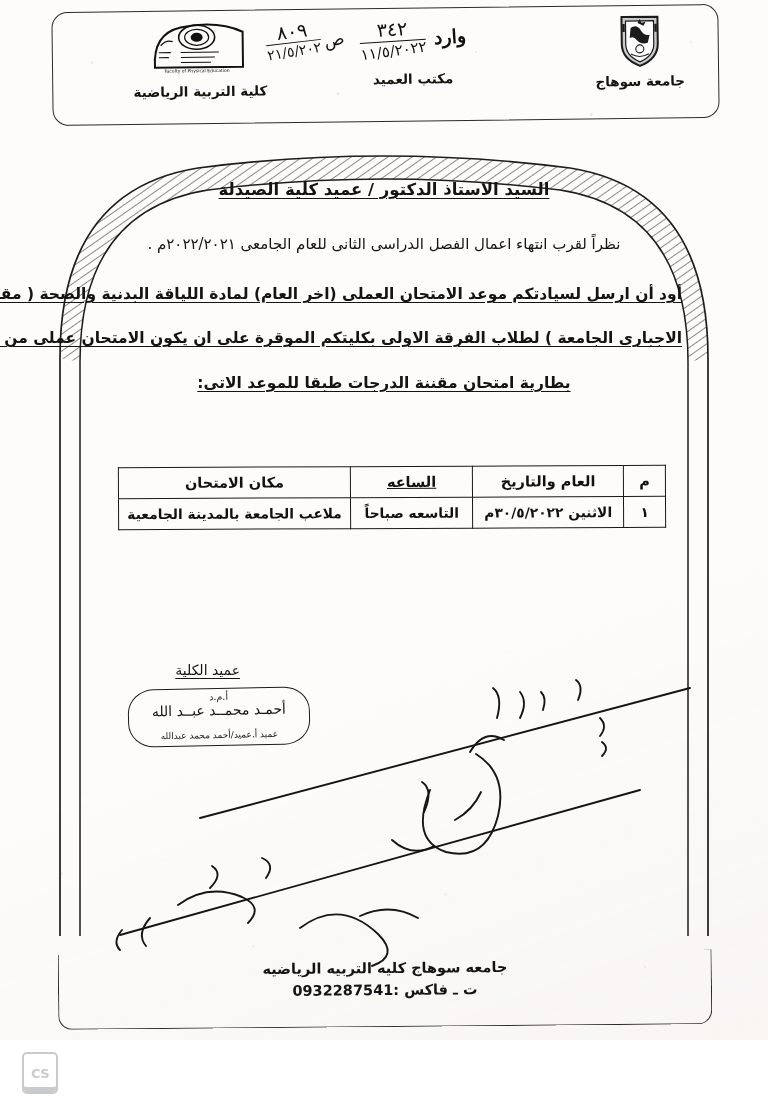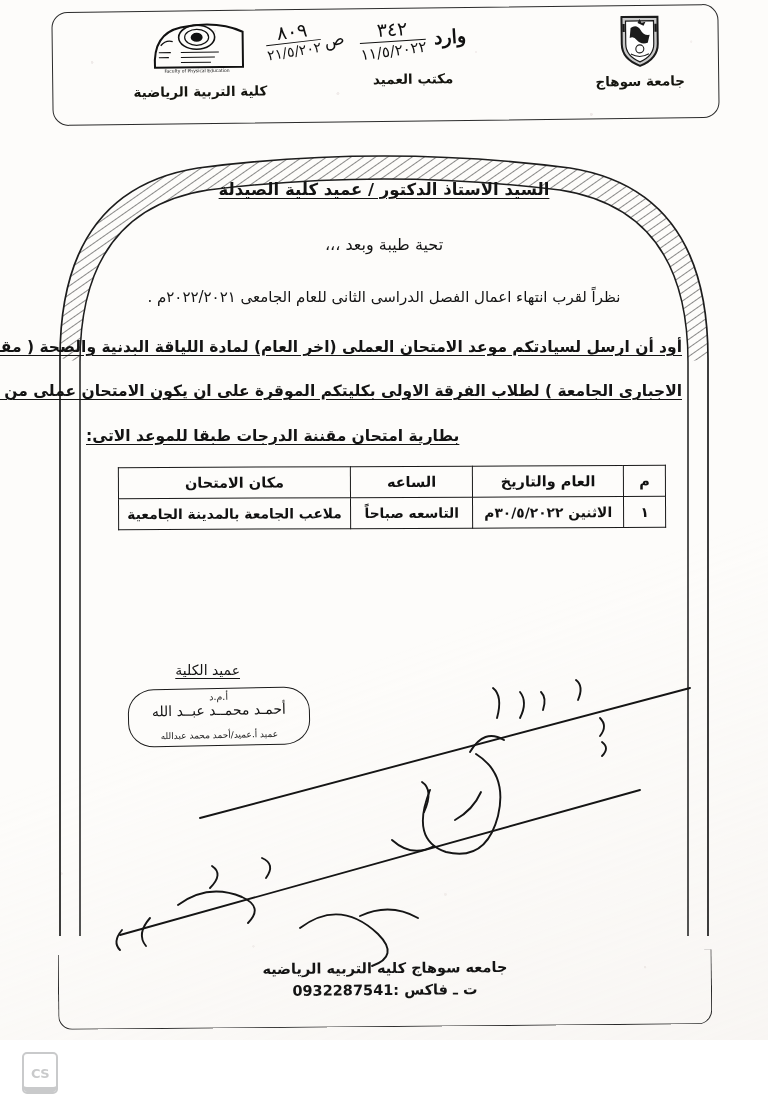--- a/index.html
+++ b/index.html
@@ -104,40 +104,40 @@
   }
   #greeting{text-align:center;font-size:16px;margin-bottom:34px;}
   #para1{text-align:center;font-size:15px;margin-bottom:30px;}
   .under{
     text-decoration:underline;text-underline-offset:3px;
     font-weight:bold;
   }
   #para2 .ln{margin-bottom:21px;}
   #l1{margin-right:0;}
   #l2{margin-right:0;}
-  #l3{text-align:left;}
+  #l3{text-align:center;}
 
   
   #exam-table{
     position:absolute;left:118px;top:466px;width:548px;
     border-collapse:collapse;
     transform:rotate(-0.25deg);
   }
   #exam-table th,#exam-table td{
     border:1.4px solid #1a1a1a;
     font-size:14.5px;color:#111;
     text-align:center;
     padding:7px 4px;
     font-weight:bold;
     white-space:nowrap;
   }
   #exam-table td{font-weight:600;font-size:13.8px;}
   .col-m{width:46px;}
   .col-day{width:150px;}
-  .col-hour{width:124px;}
+  .col-hour{width:124px;text-decoration:underline;}
   .col-place{width:228px;}
 
   
   #closing1{
     position:absolute;right:98px;top:556px;font-size:15px;
     text-decoration:underline;text-underline-offset:3px;color:#141414;
     white-space:nowrap;
   }
   #closing2{
     position:absolute;left:0;right:0;top:613px;text-align:center;
@@ -282,21 +282,20 @@
       <path d="M650 210 Q650 42 512 20 L502 42 Q630 62 630 214 Z" fill="url(#hatch)" opacity=".95"></path>
 
       <path d="M140 20 Q326 -4 512 20 L502 42 Q326 20 150 42 Z" fill="url(#hatch)" opacity=".95"></path>
     </svg>
   </div>
 
   <div id="body">
 
     <div id="addressee">السيد الاستاذ الدكتور / عميد كلية الصيدلة</div>
 
-    <div id="greeting">تحية طيبة وبعد ،،،</div>
 
     <div id="para1">نظراً لقرب انتهاء اعمال الفصل الدراسى الثانى للعام الجامعى ٢٠٢٢/٢٠٢١م .</div>
 
     <div id="para2">
       <div class="ln under" id="l1">أود  أن ارسل لسيادتكم موعد الامتحان العملى (اخر العام) لمادة اللياقة البدنية والصحة ( مقرر</div>
       <div class="ln under" id="l2">الاجبارى الجامعة ) لطلاب الفرقة الاولى بكليتكم الموقرة على ان يكون الامتحان عملى من خلال</div>
       <div class="ln under" id="l3">بطارية امتحان مقننة الدرجات طبقا للموعد الاتى:</div>
     </div>
   </div>
 

